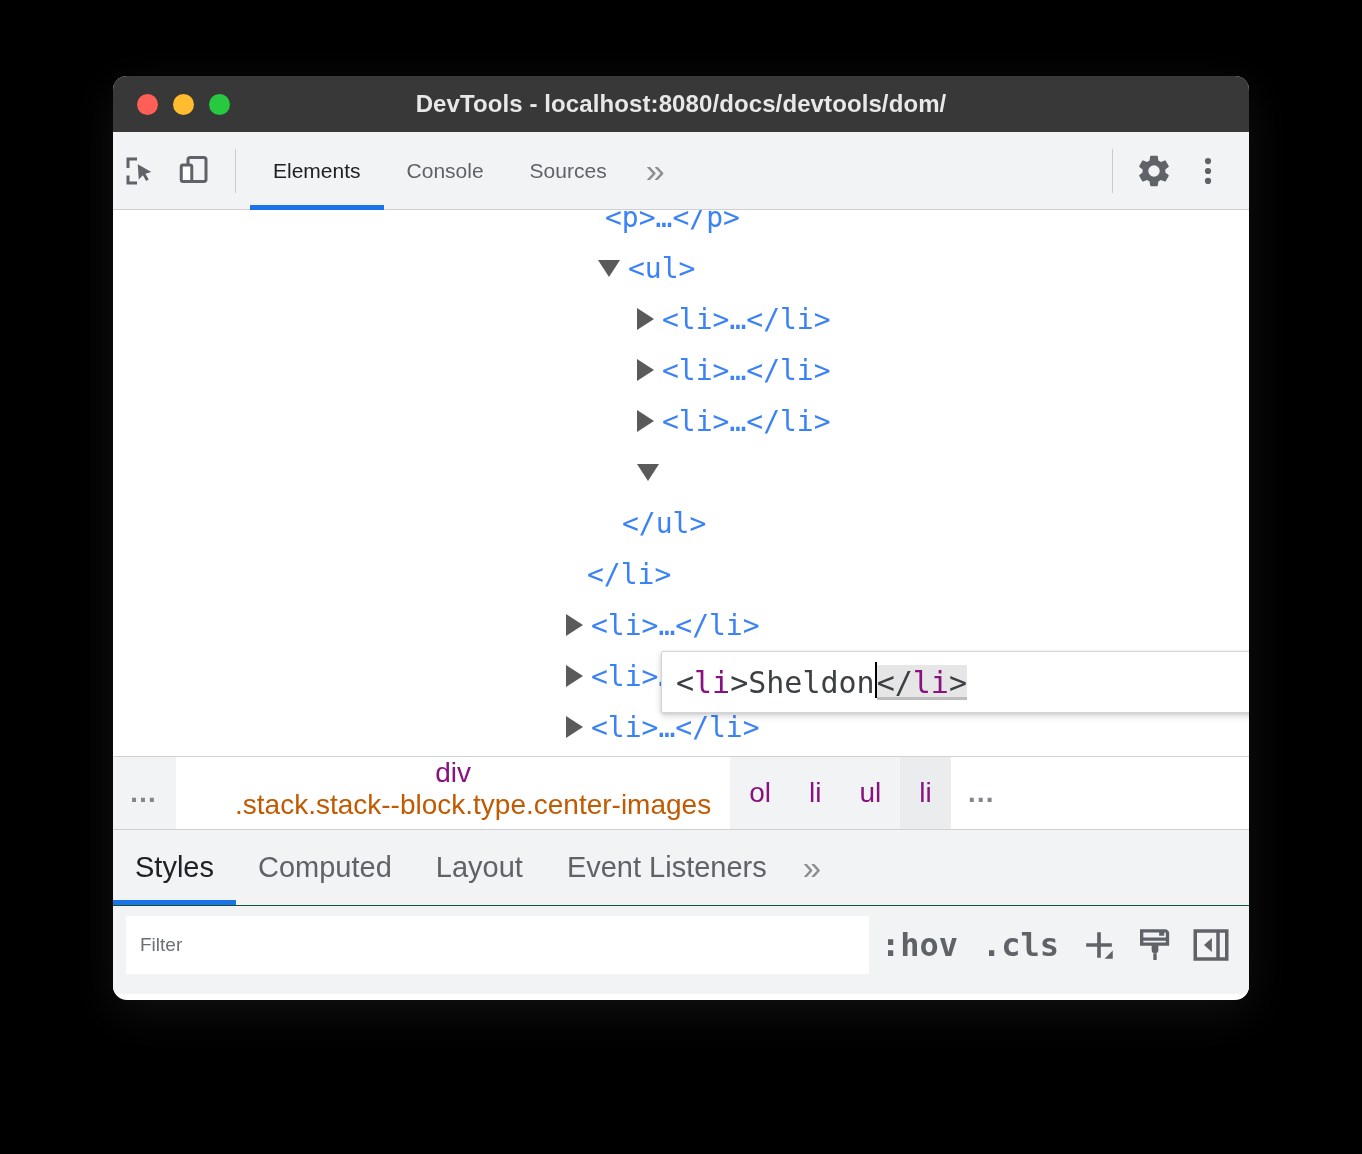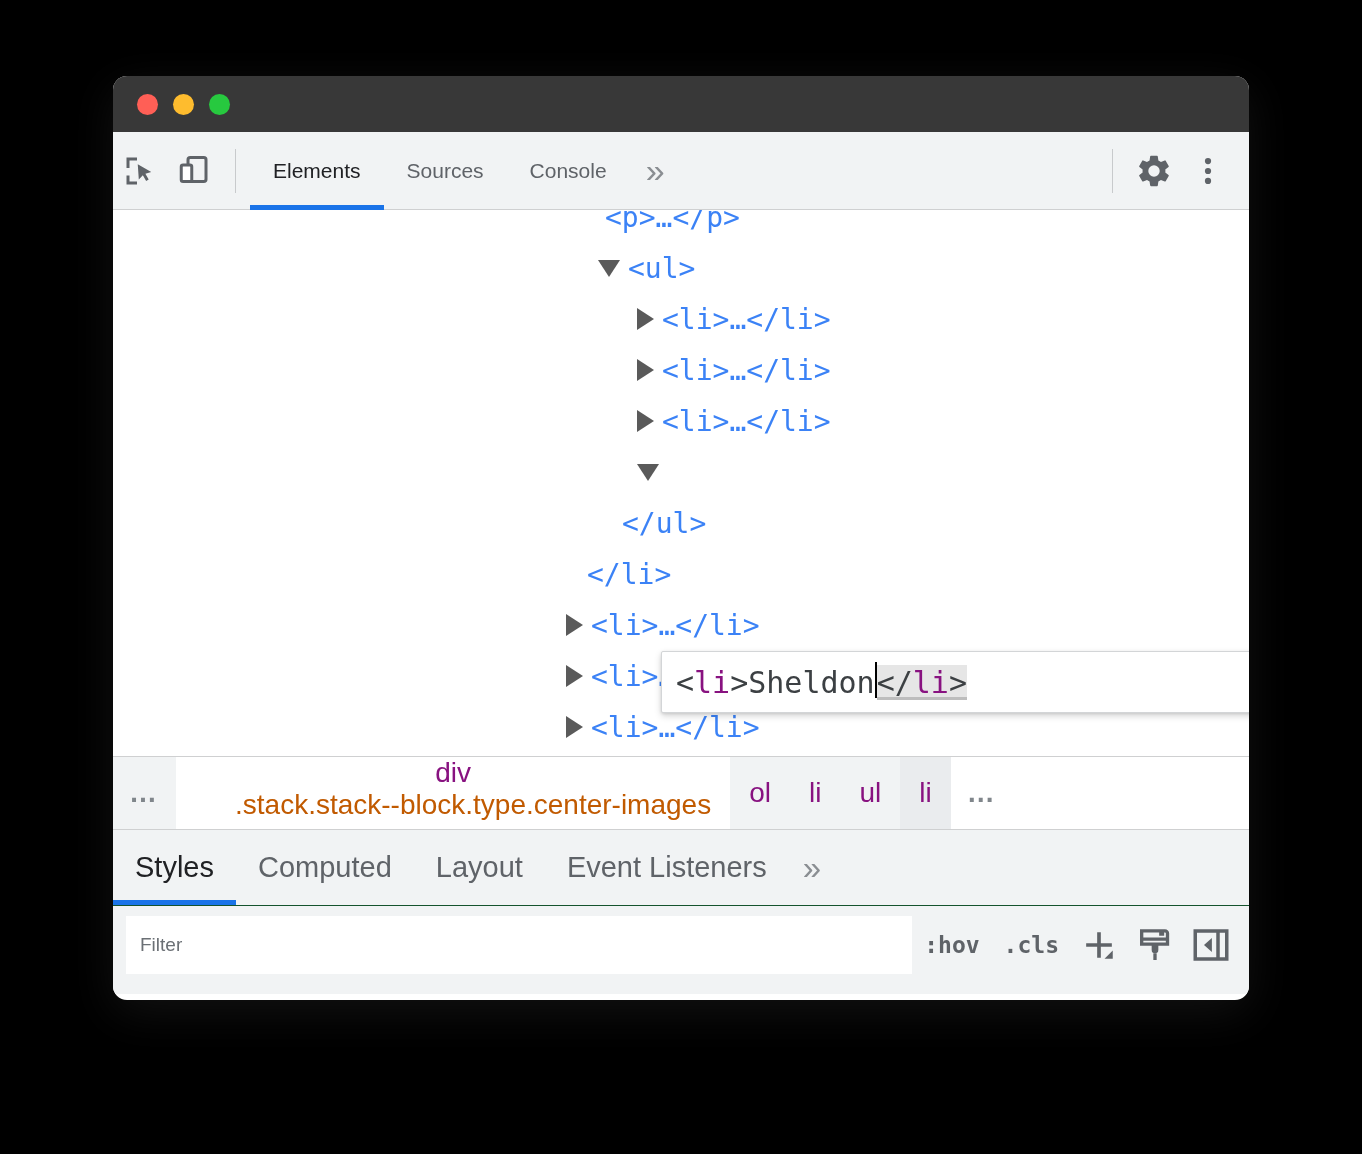--- a/index.html
+++ b/index.html
@@ -287,21 +287,21 @@
     font-family: "Liberation Sans", sans-serif;
   }
   .st-btn {
     display: flex;
     align-items: center;
     justify-content: center;
     height: 58px;
     padding: 0 12px;
     color: #5f6368;
     font-family: "DejaVu Sans Mono", monospace;
-    font-size: 23px;
+    font-size: 32px;
     font-weight: bold;
     flex: 0 0 auto;
   }
   .st-icon {
     width: 56px;
     height: 58px;
     display: flex;
     align-items: center;
     justify-content: center;
     flex: 0 0 auto;
@@ -316,40 +316,41 @@
 
 <div id="stage">
   <div id="window">
 
     <div class="titlebar">
       <div class="traffic">
         <div class="light red"></div>
         <div class="light yellow"></div>
         <div class="light green"></div>
       </div>
+      <div class="title-text">DevTools - localhost:8080/docs/devtools/dom/</div>
     </div>
 
     <div class="main-toolbar">
       <div class="tb-icon">
         <svg width="36" height="36" viewBox="0 0 24 24">
           <path d="M3 3h7v2H5v5H3V3zm0 12h2v4h5v2H3v-6z" fill="#5f6368"></path>
           <path d="M10.5 7.5l9 5.2-3.9 1.1 2.2 3.9-1.7 1-2.2-3.9-2.7 2.9z" fill="#5f6368"></path>
         </svg>
       </div>
       <div class="tb-icon">
         <svg width="36" height="36" viewBox="0 0 24 24">
           <rect x="8" y="3" width="12" height="16" rx="1.5" fill="none" stroke="#5f6368" stroke-width="2"></rect>
           <rect x="3.5" y="8" width="7" height="11" rx="1.2" fill="#ffffff" stroke="#5f6368" stroke-width="2"></rect>
         </svg>
       </div>
       <div class="tb-sep"></div>
       <div class="tabs">
         <div class="tab active">Elements</div>
+        <div class="tab">Console</div>
         <div class="tab">Sources</div>
-        <div class="tab">Console</div>
         <div class="tab more">»</div>
       </div>
       <div class="tb-right">
         <div class="tb-sep"></div>
         <div class="tb-icon">
           <svg width="38" height="38" viewBox="0 0 24 24">
             <path fill="#5f6368" d="M19.14 12.94a7.5 7.5 0 0 0 0-1.88l2.03-1.58a.5.5 0 0 0 .12-.62l-1.92-3.32a.5.5 0 0 0-.6-.22l-2.39.96a7.3 7.3 0 0 0-1.62-.94l-.36-2.54a.5.5 0 0 0-.5-.42h-3.84a.5.5 0 0 0-.5.42l-.36 2.54c-.58.24-1.12.56-1.62.94l-2.39-.96a.5.5 0 0 0-.6.22L2.67 8.86a.5.5 0 0 0 .12.62l2.03 1.58a7.5 7.5 0 0 0 0 1.88l-2.03 1.58a.5.5 0 0 0-.12.62l1.92 3.32c.12.22.38.3.6.22l2.39-.96c.5.38 1.04.7 1.62.94l.36 2.54c.4.25.25.42.5.42h3.84a.5.5 0 0 0 .5-.42l.36-2.54c.58-.24 1.12-.56 1.62-.94l2.39.96c.22.08.48 0 .6-.22l1.92-3.32a.5.5 0 0 0-.12-.62l-2.03-1.58zM12 15.6A3.6 3.6 0 1 1 12 8.4a3.6 3.6 0 0 1 0 7.2z"></path>
           </svg>
         </div>
         <div class="tb-icon">

